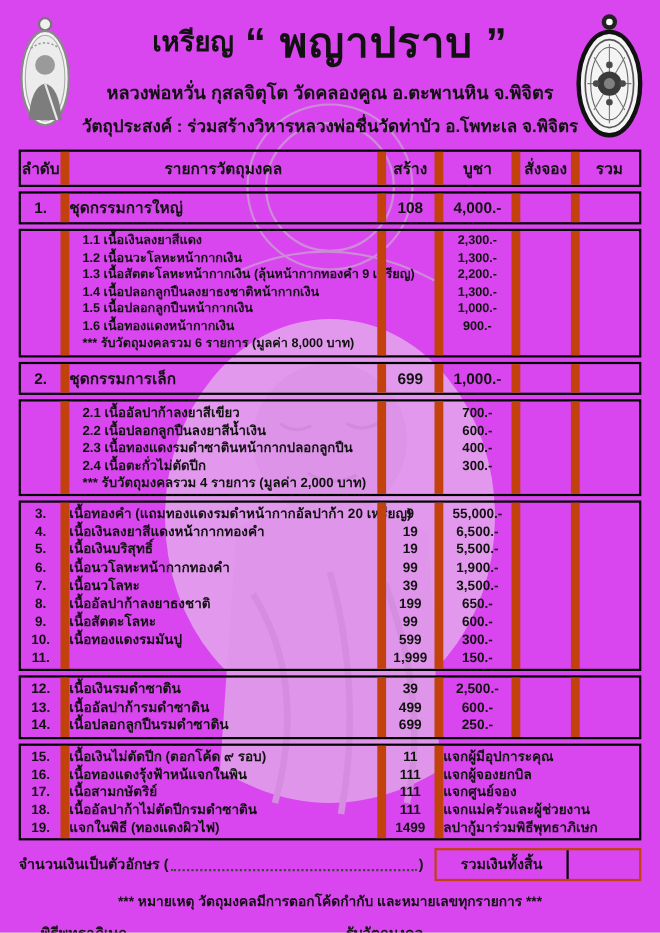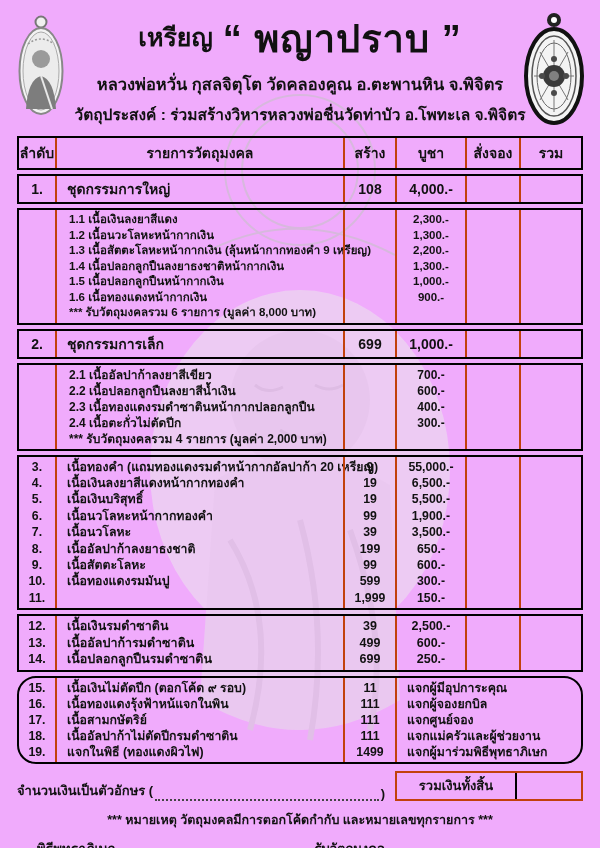--- a/index.html
+++ b/index.html
@@ -1,52 +1,52 @@
 <!DOCTYPE html>
 <html><head>
 <meta charset="utf-8">
 <style>
   html,body{margin:0;padding:0;background:#e8e8e8;}
-  .page{position:relative;width:600px;height:848px;background:#f0abfc;
+  .page{position:relative;width:600px;height:848px;background:#d946ef;
         font-family:"Liberation Sans","DejaVu Sans",sans-serif;color:#111;
         overflow:hidden;outline:1px solid #cfcfcf;}
   
   .hdr{position:relative;height:126px;}
   .medal{position:absolute;}
   .medal-left{left:18px;top:6px;}
   .medal-right{right:12px;top:2px;}
   .title-line{margin-top:8px;text-align:center;padding:0 70px;white-space:nowrap;}
   .title-prefix{font-size:25px;font-weight:bold;vertical-align:6px;margin-right:10px;}
   .title-main{font-size:38px;font-weight:800;letter-spacing:1px;}
   .subtitle{margin-top:2px;text-align:center;font-size:16.5px;font-weight:bold;padding:0 60px;white-space:nowrap;}
   .purpose{margin-top:5px;text-align:center;font-size:15.5px;font-weight:bold;white-space:nowrap;}
   
   .wm{position:absolute;left:0;top:0;pointer-events:none;z-index:0;}
   
   .tbl{position:relative;z-index:1;margin:2px 17px 0 17px;width:566px;font-weight:bold;}
   .blk{border:2px solid #000;display:grid;grid-template-columns:36px 288px 52px 70px 54px 1fr;
        margin-bottom:4px;background:transparent;}
-  .blk4{grid-template-columns:36px 288px 52px 1fr;border-radius:19px;}
-  .col{border-left:2px solid #c2410c;padding:2px 2px;min-height:100%;box-sizing:border-box;}
+  .blk4{grid-template-columns:36px 288px 52px 1fr;}
+  .col{border-left:8px solid #c2410c;padding:2px 2px;min-height:100%;box-sizing:border-box;}
   .col:first-child{border-left:none;}
   .ln{white-space:nowrap;overflow:visible;}
   .cen{text-align:center;}
-  .nm{padding-left:10px;}
+  .nm{padding-left:0;}
   .sub .nm{padding-left:12px;}
   .hdrow .col{padding:4px 0;}
   .hdrow .ln{line-height:22px;font-size:14px;text-align:center;}
   .setrow .ln{line-height:22px;font-size:14px;}
   .sub1 .ln{line-height:15.5px;font-size:11.5px;}
   .sub2 .ln{line-height:16px;font-size:12px;}
   .main .ln{line-height:16.4px;font-size:12.3px;}
   .satin .ln{line-height:16.6px;font-size:12.5px;}
   .give .ln{line-height:16px;font-size:12.3px;}
   .note{font-size:11.5px;}
   
-  .total-row{position:relative;z-index:1;display:flex;align-items:flex-end;margin:7px 17px 0 17px;width:566px;
+  .total-row{position:relative;z-index:1;display:flex;align-items:center;margin:7px 17px 0 17px;width:566px;
              font-weight:bold;font-size:13px;}
   .dots{flex:1;border-bottom:2px dotted #444;height:11px;margin:0 2px;}
   .total-box{display:grid;grid-template-columns:118px 1fr;border:2px solid #c2410c;width:184px;height:26px;
              margin-left:10px;flex:none;}
   .total-box .tcell{line-height:26px;text-align:center;font-size:13px;}
   .total-box .tcell + .tcell{border-left:2px solid #000;}
   
   .foot-note{position:relative;z-index:1;text-align:center;margin-top:9px;font-weight:bold;font-size:12.5px;}
   .cer-row{position:relative;z-index:1;display:flex;align-items:flex-end;margin:8px 20px 0 33px;
            font-weight:bold;font-size:13px;}
@@ -303,21 +303,21 @@
         <div class="ln">111</div>
         <div class="ln">111</div>
         <div class="ln">111</div>
         <div class="ln">1499</div>
       </div>
       <div class="col nm">
         <div class="ln">แจกผู้มีอุปการะคุณ</div>
         <div class="ln">แจกผู้จองยกบิล</div>
         <div class="ln">แจกศูนย์จอง</div>
         <div class="ln">แจกแม่ครัวและผู้ช่วยงาน</div>
-        <div class="ln">แจกผู้มาร่วมพิธีพุทธาภิเษก</div>
+        <div class="ln">ลปากู้มาร่วมพิธีพุทธาภิเษก</div>
       </div>
     </div>
   </div>
 
   <div class="total-row">
     <span>จำนวนเงินเป็นตัวอักษร (</span>
     <span class="dots"></span>
     <span>)</span>
     <div class="total-box">
       <div class="tcell">รวมเงินทั้งสิ้น</div>

